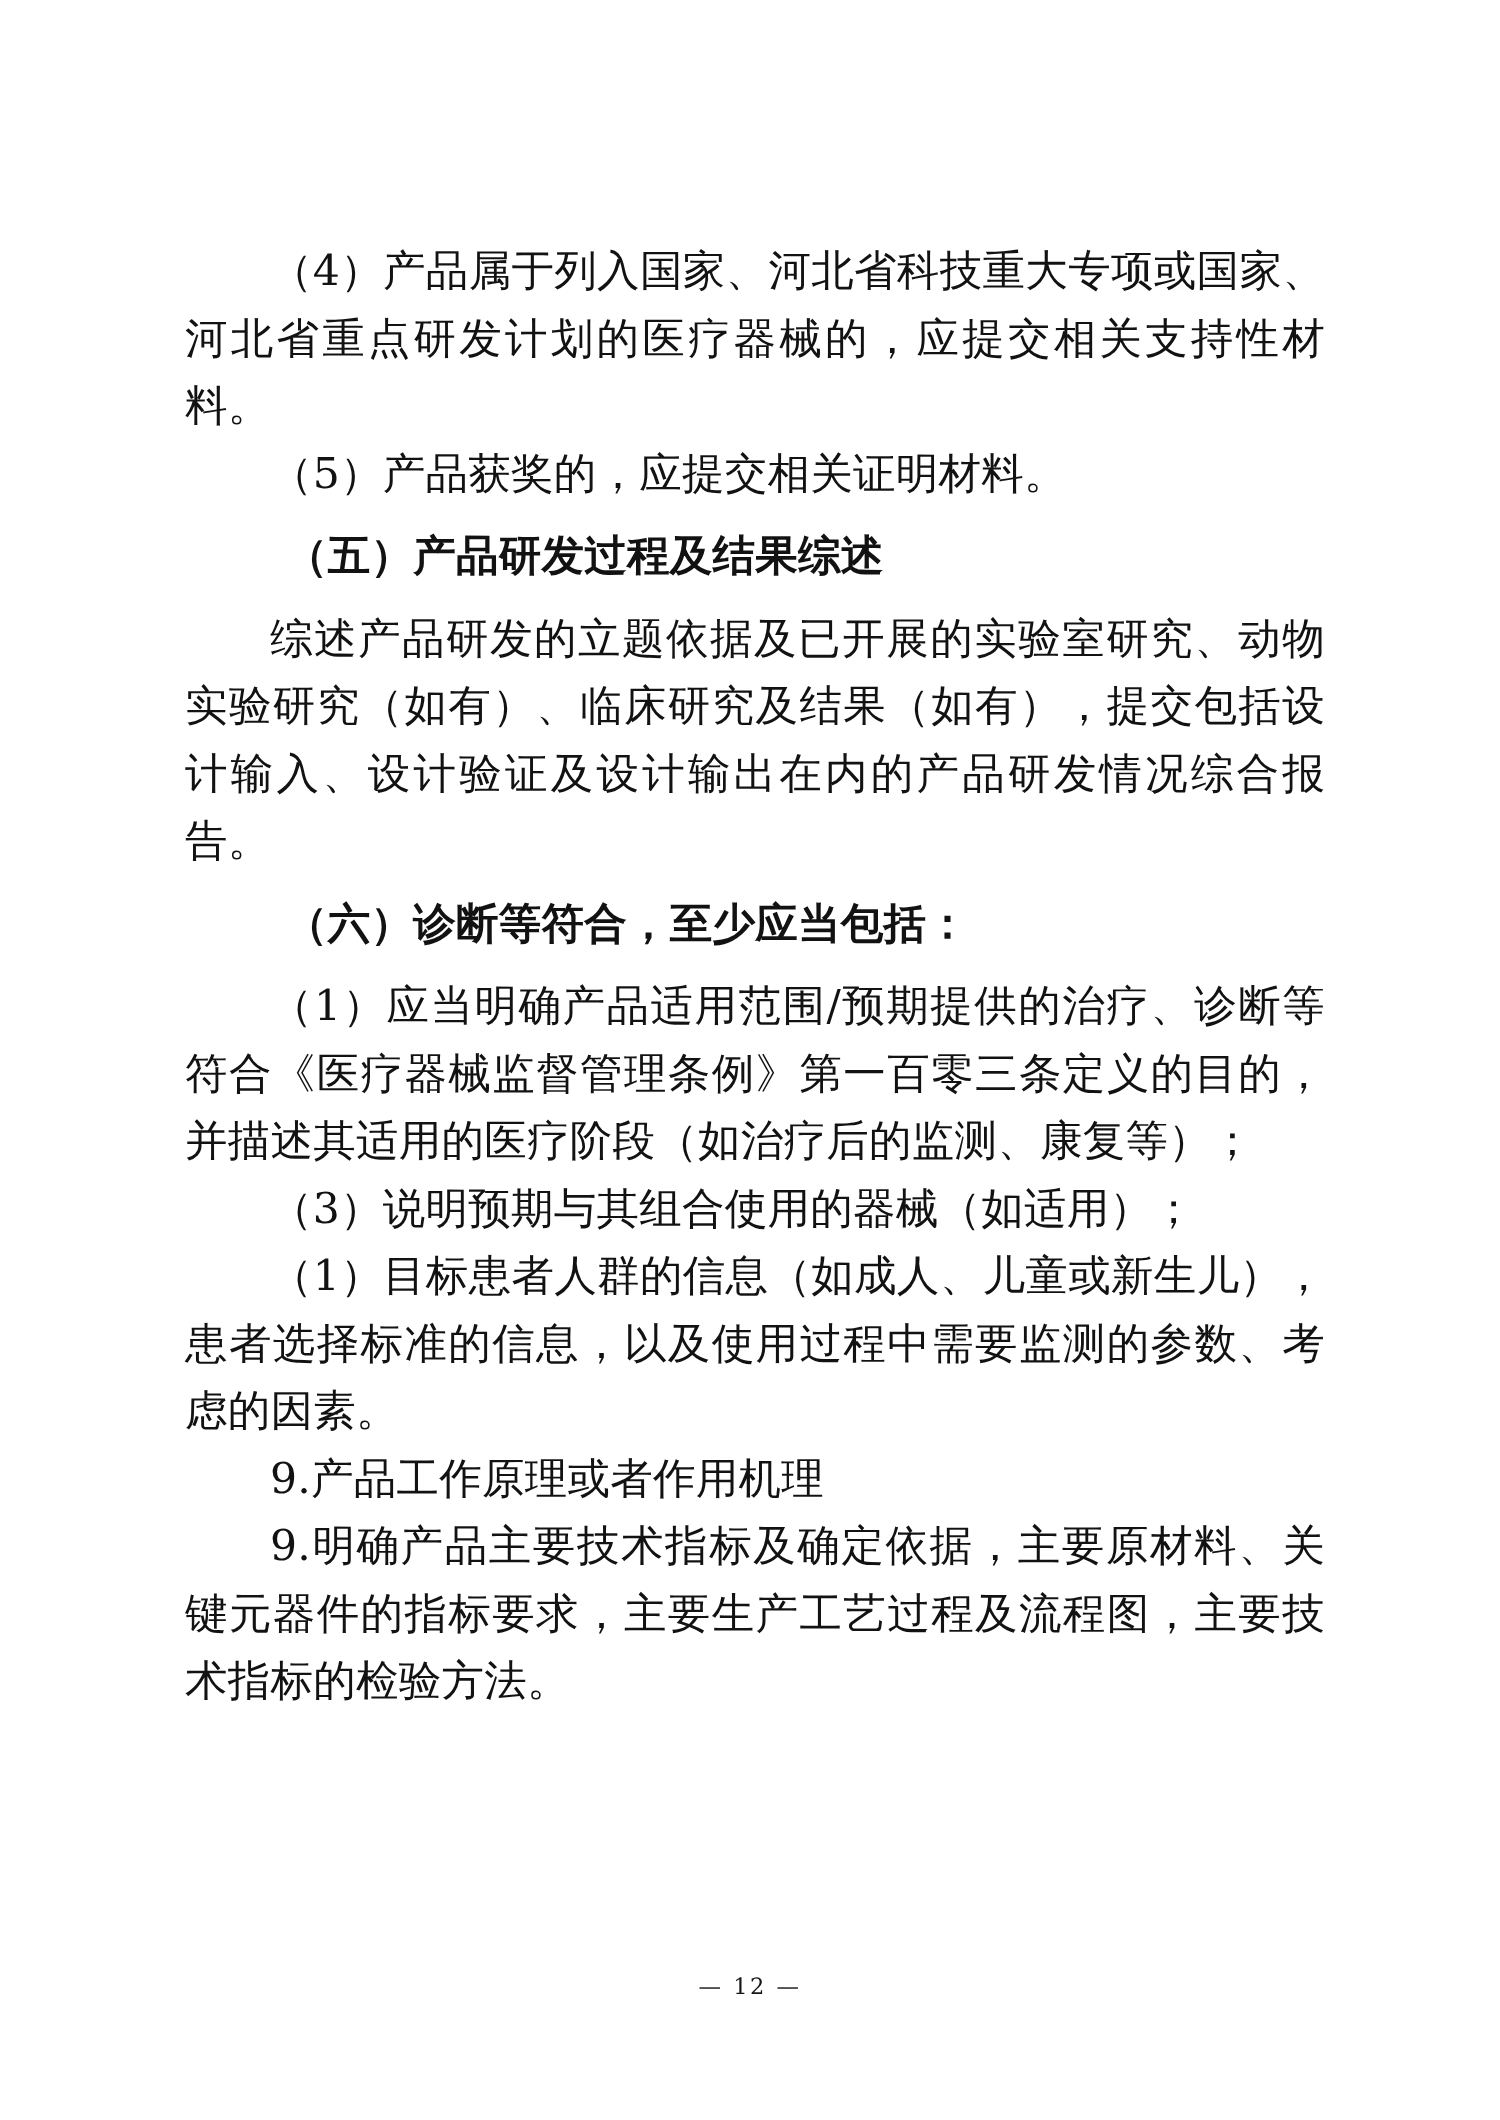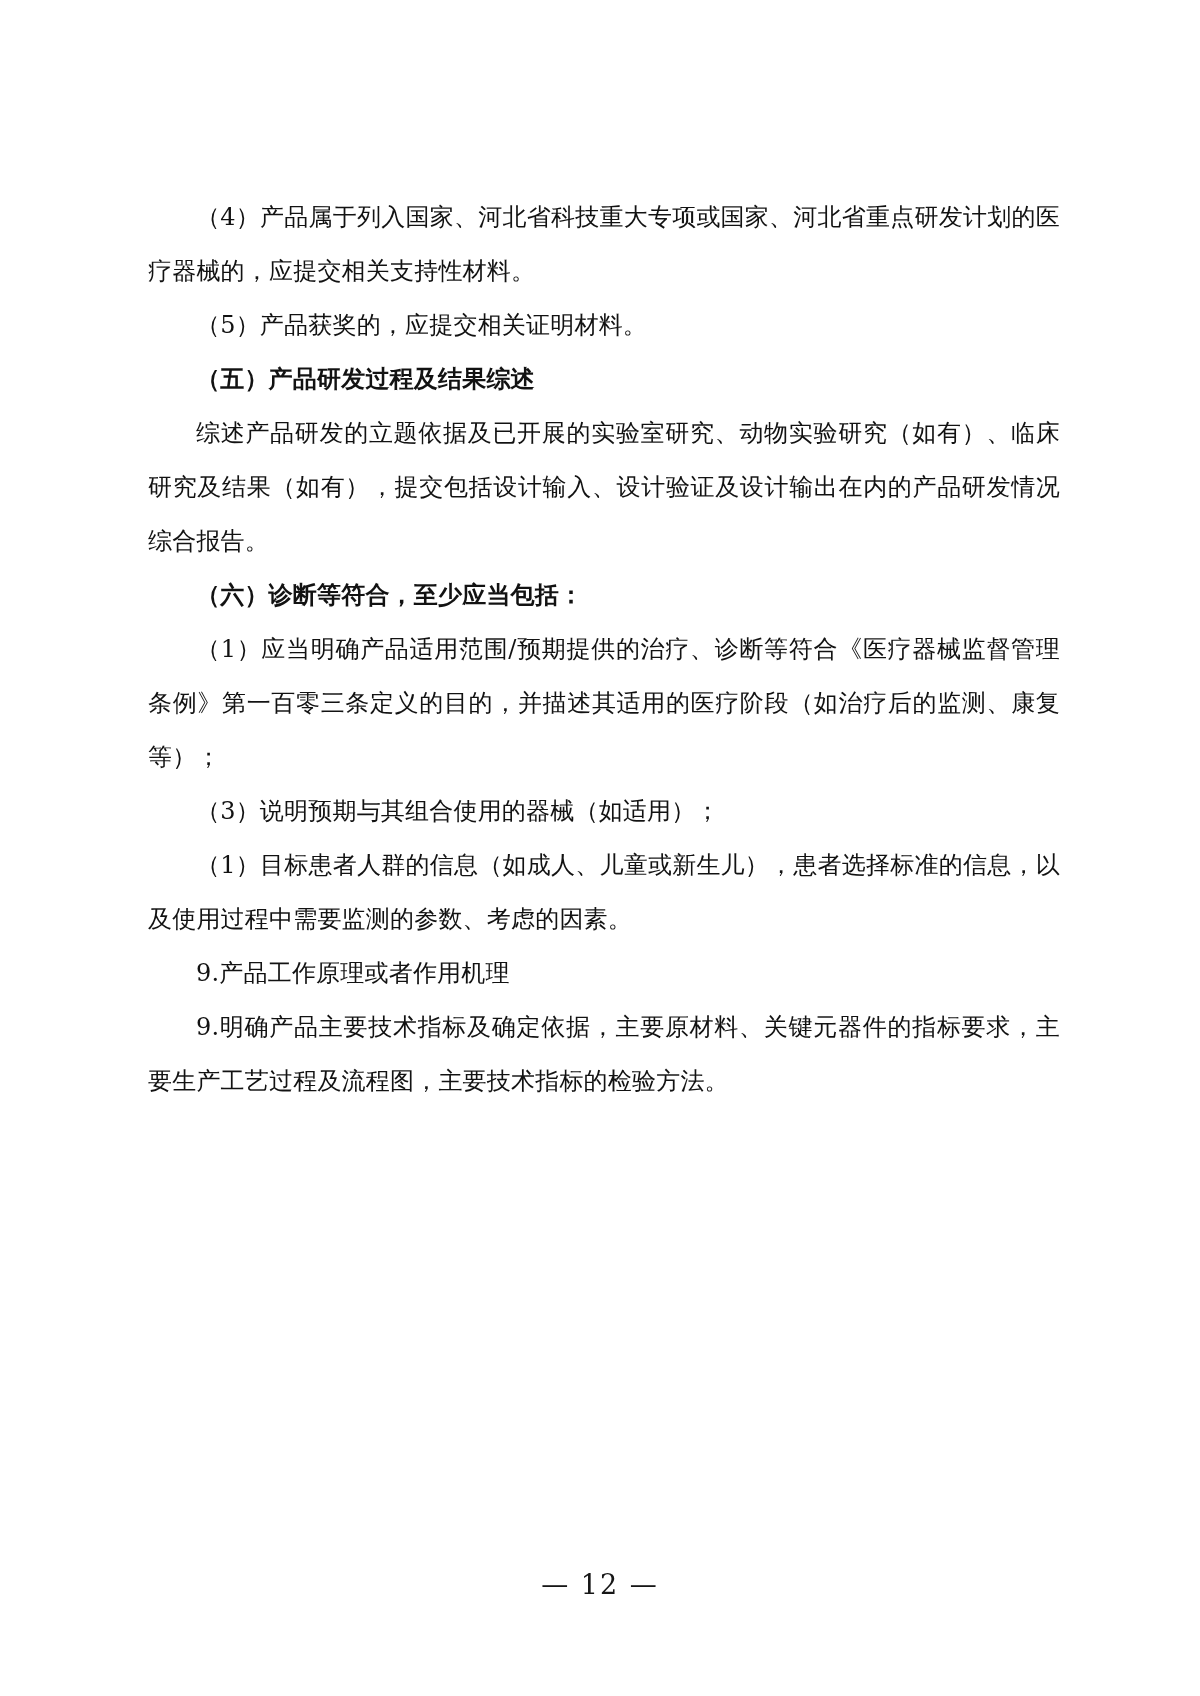--- a/index.html
+++ b/index.html
@@ -18,43 +18,43 @@
   .page {
     position: absolute;
     left: 0;
     top: 0;
     width: 1200px;
     height: 1696px;
     box-sizing: border-box;
     padding: 190px 140px 0 148px;
   }
   .doc-body {
-    font-size: 24px;
+    font-size: 34px;
     line-height: 54px;
     text-align: justify;
     text-justify: inter-ideograph;
     letter-spacing: 0.2px;
   }
   p.para {
     margin: 0 0 0 0;
     text-indent: 2em;
     font-weight: 400;
   }
   p.heading {
-    margin: 0;
+    margin: 12px;
     text-indent: 2em;
     font-weight: 700;
   }
   .footer {
     position: absolute;
     left: 0;
     bottom: 96px;
     width: 1200px;
     text-align: center;
-    font-size: 27px;
+    font-size: 18px;
     font-family: "DejaVu Serif", "Liberation Serif", serif;
     color: #161616;
     letter-spacing: 2px;
   }
 </style>
 </head>
 <body>
 
 <div class="page">
   <div class="doc-body">

